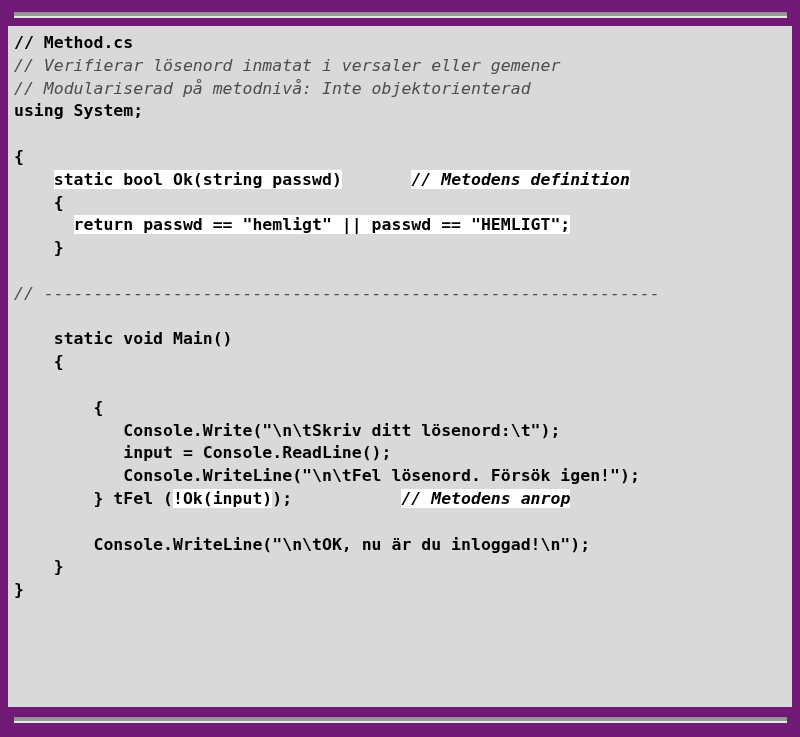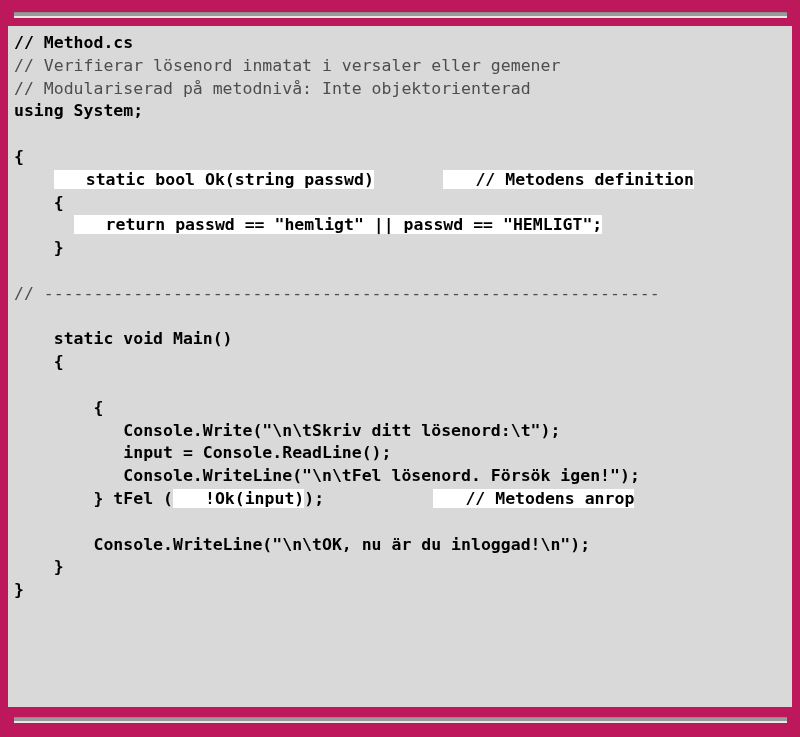--- a/index.html
+++ b/index.html
@@ -11,21 +11,21 @@
     width: 800px;
     height: 737px;
     overflow: hidden;
     font-family: "DejaVu Sans Mono", monospace;
   }
 
   .page {
     position: relative;
     width: 800px;
     height: 737px;
-    background: #be185d;
+    background: #701a75;
   }
 
   
   .rule {
     position: absolute;
     left: 14px;
     width: 773px;
     height: 6px;
     background: #9a9a9a;
     border-top: 1px solid #8c8c8c;
@@ -54,23 +54,23 @@
     font-size: 16.5px;
     white-space: pre;
     color: #000000;
     font-family: "DejaVu Sans Mono", monospace;
     letter-spacing: 0px;
   }
 
   
   .tok            { white-space: pre; }
   .tok.bold       { font-weight: bold; }
-  .tok.comment    { color: #4d4d4d; font-weight: normal; }
-  .tok.comment-b  { font-weight: bold; color: #000000; }
-  .tok.hl         { background: #ffffff; padding-left: 32px; }
+  .tok.comment    { font-style: italic; color: #4d4d4d; font-weight: normal; }
+  .tok.comment-b  { font-style: italic; font-weight: bold; color: #000000; }
+  .tok.hl         { background: #ffffff; }
   .tok.plain      { font-weight: bold; color: #000000; }
 </style>
 </head>
 <body>
 
 <div class="page">
 
   <div class="rule rule-top"></div>
 
   <div class="code-block" id="code-block">

